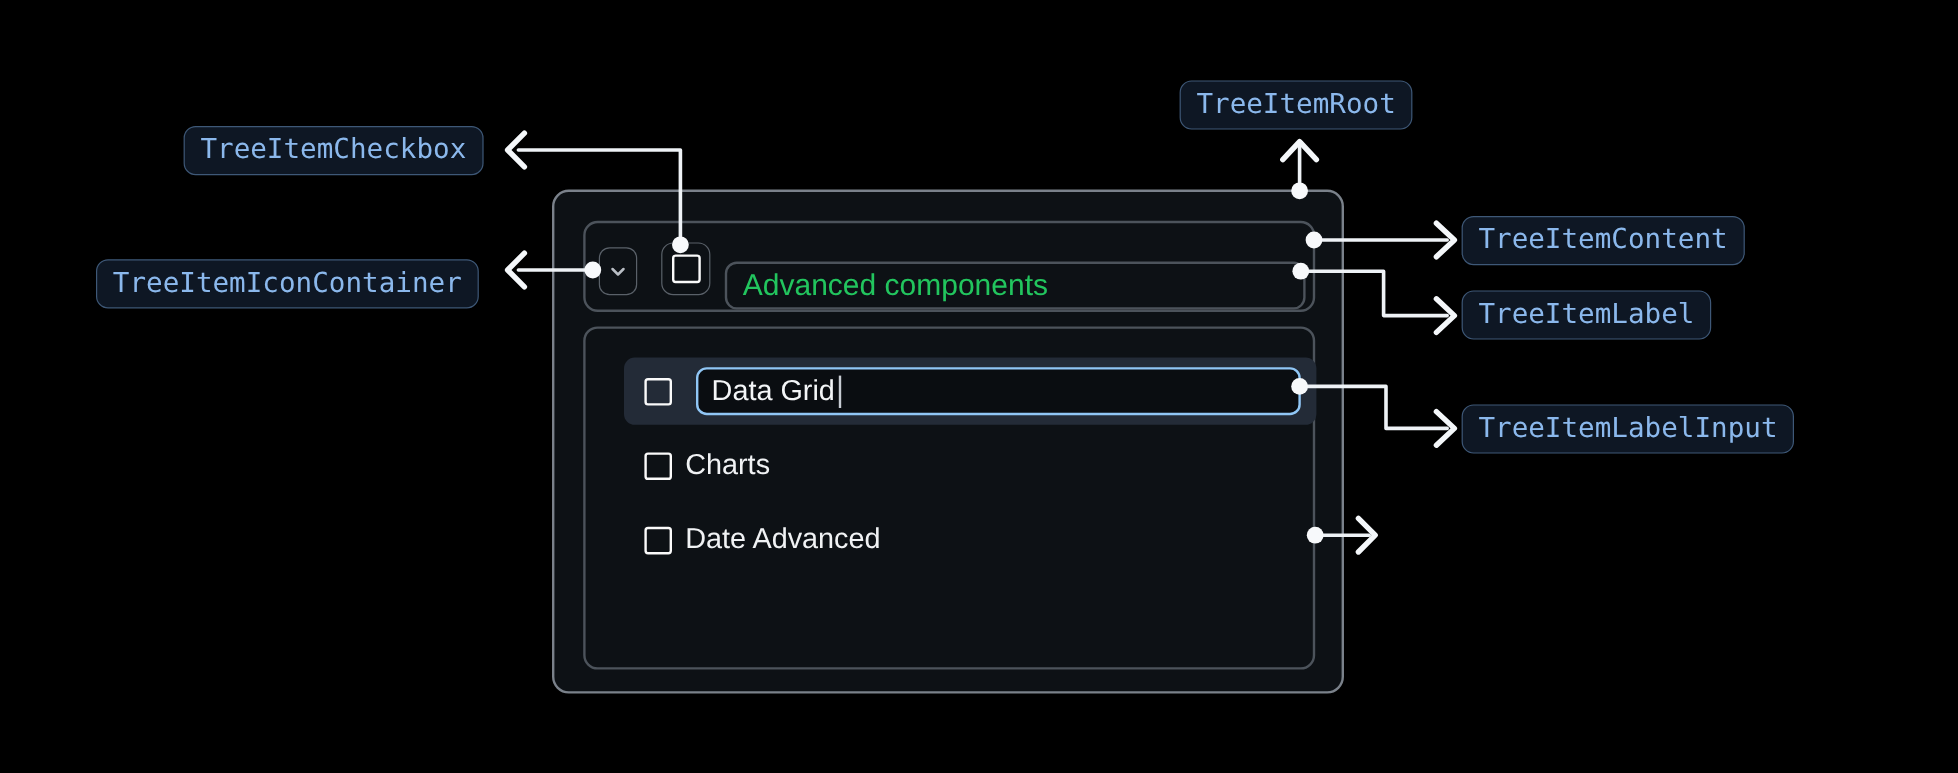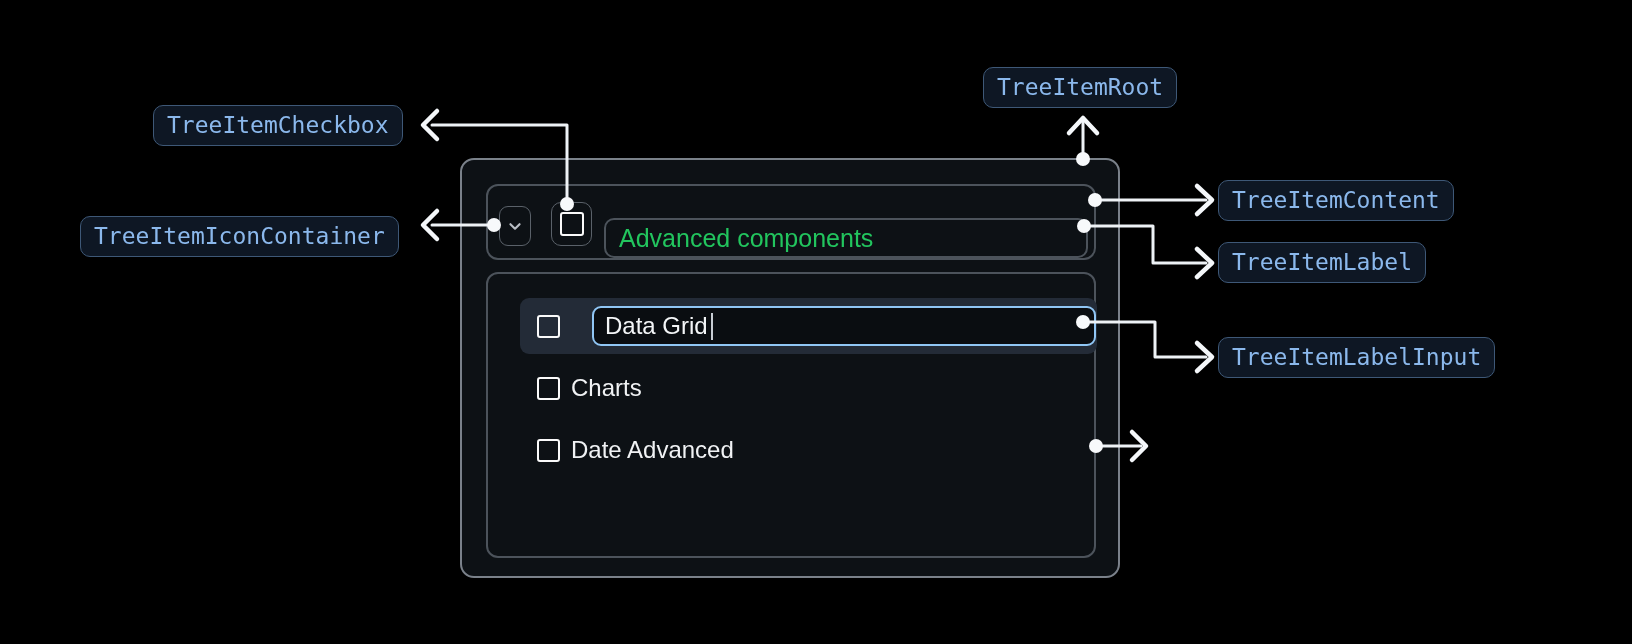--- a/index.html
+++ b/index.html
@@ -22,21 +22,21 @@
   .label-rect{position:absolute;left:116px;top:20px;width:484px;height:40px;box-sizing:border-box;
             border:2px solid #4c535b;border-radius:10px;display:flex;align-items:center;padding-left:13px;
             font-size:25px;color:#22c55e;margin-top:12px;}
   .group-box{position:absolute;left:24px;top:112px;width:610px;height:286px;box-sizing:border-box;
             border:2px solid #4c535b;border-radius:12px;}
   .row{position:absolute;left:32px;width:577px;height:56px;box-sizing:border-box;
        display:flex;align-items:center;padding-left:17px;gap:11px;}
   .row-label{font-size:24px;color:#f0f2f4;}
   .row-editing{top:24px;background:#232b37;border-radius:9px;gap:20px;}
   .label-input{width:504px;height:40px;box-sizing:border-box;border:2px solid #90c6f5;border-radius:9px;
-       background:#0a0d11;display:flex;align-items:center;padding-left:11px;font-size:24px;color:#f3f5f7;margin-left:12px;}
+       background:#0a0d11;display:flex;align-items:center;padding-left:11px;font-size:24px;color:#f3f5f7;}
   .caret{width:2px;height:27px;background:#c7ccd3;margin-left:3px;}
   
   .connectors{position:absolute;left:0;top:0;pointer-events:none;}
   .cline{fill:none;stroke:#eef2f6;stroke-width:3;stroke-linecap:round;stroke-linejoin:round;}
   .carrow{fill:none;stroke:#f4f7fa;stroke-width:4.5;stroke-linecap:round;stroke-linejoin:round;}
   .cdot{fill:#f7f9fb;}
 </style>
 </head>
 <body>
 

